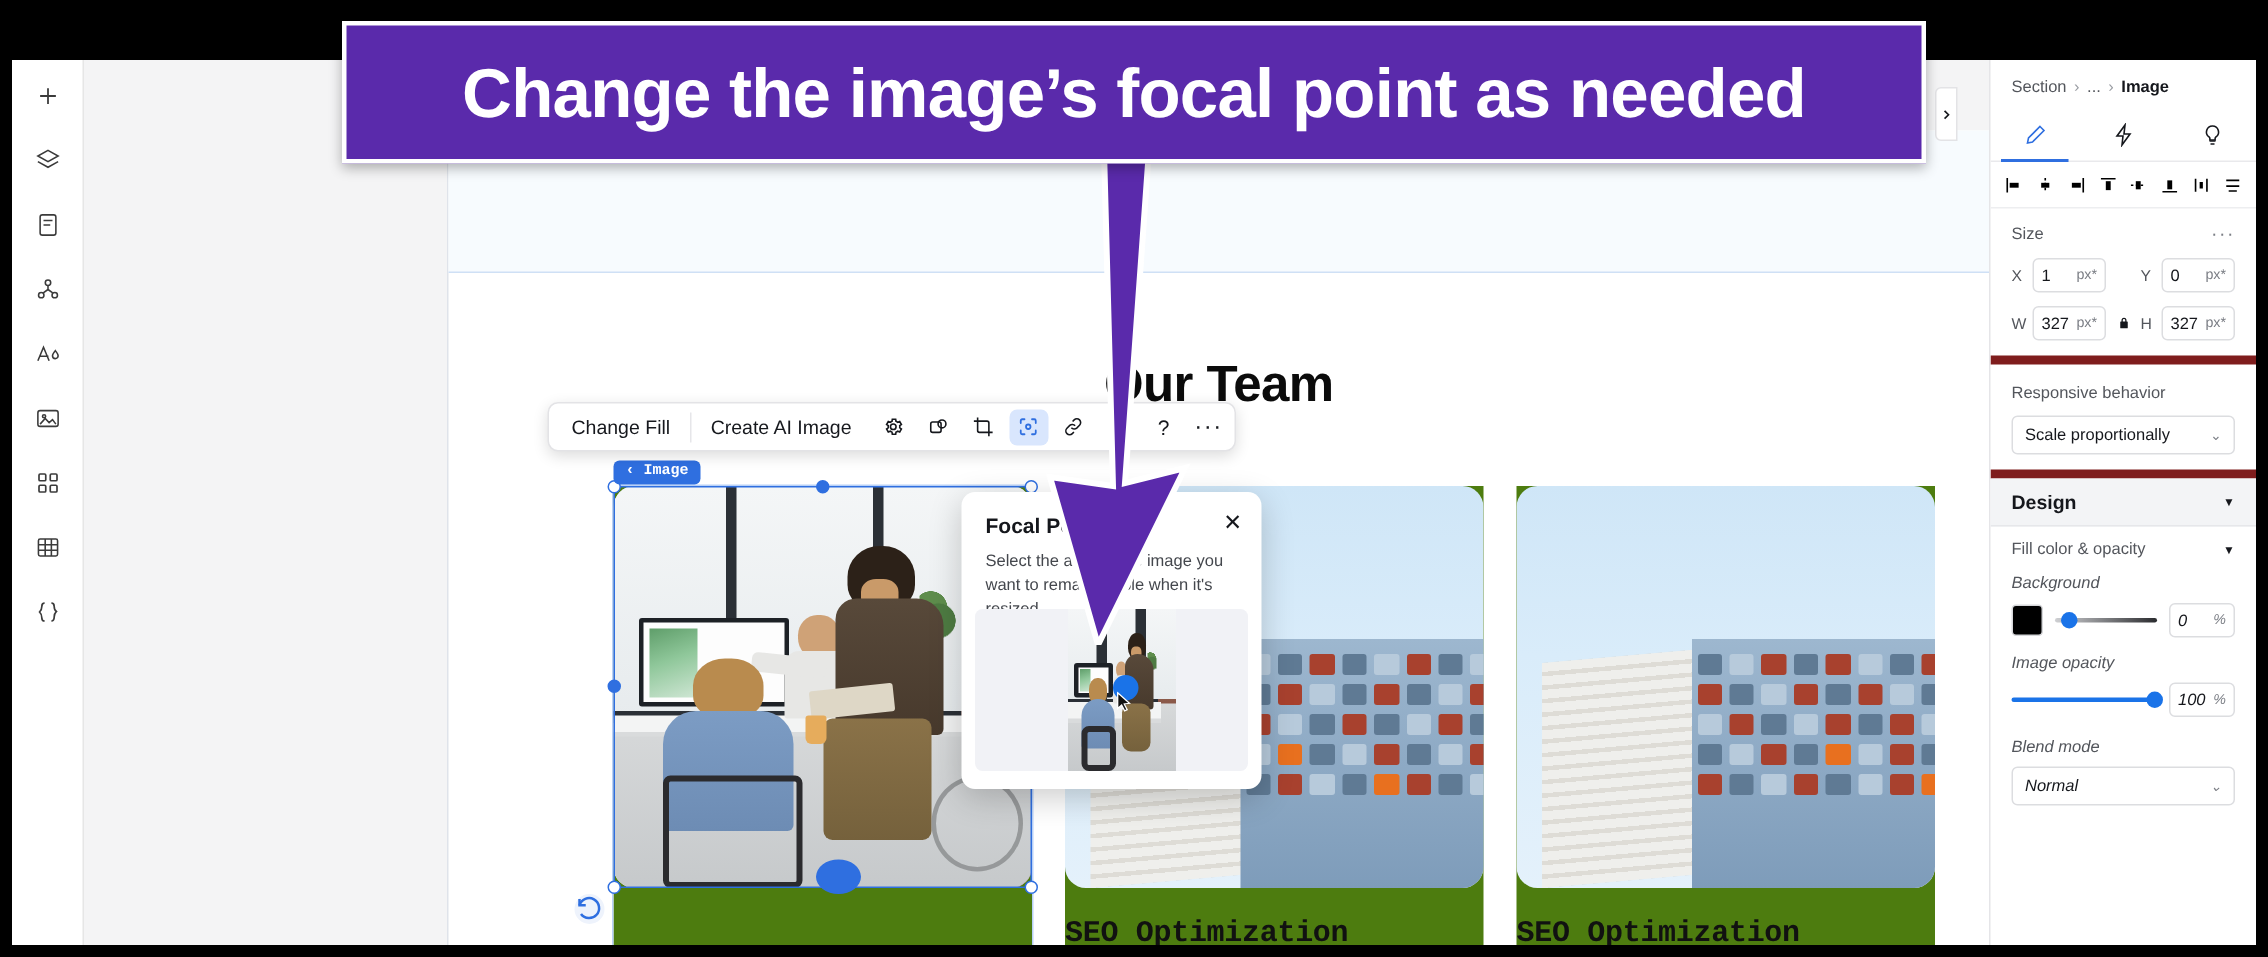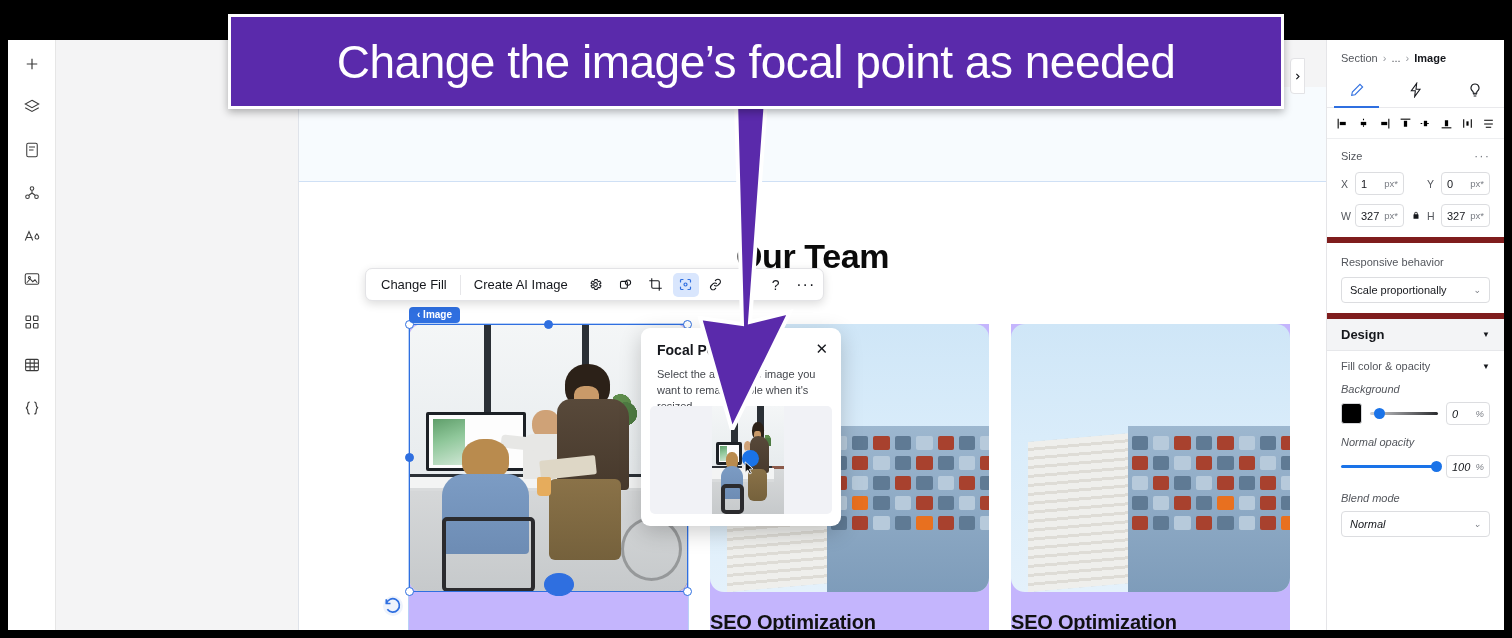--- a/index.html
+++ b/index.html
@@ -90,21 +90,22 @@
   
   .cards {
     position: absolute;
     left: 110px; top: 237px; right: 36px; bottom: 0;
     display: flex;
     gap: 22px;
   }
   .card {
     flex: 1;
     position: relative;
-    background: #c4b5fd;
+    background: #4d7c0f;
+    font-family: Liberation Mono, monospace;
   }
   .card.selected { outline: 1px solid #b9d1f7; }
   .card-img {
     width: 100%;
     height: 268px;
     border-radius: 14px;
     overflow: hidden;
     position: relative;
   }
   .card-title {
@@ -324,21 +325,21 @@
   .banner {
     position: absolute; left: 228px; top: 14px;
     width: 1056px; height: 95px;
     background: #5a2aab;
     border: 3px solid #ffffff;
     box-shadow: 0 3px 8px rgba(0,0,0,.3);
     display: flex; align-items: center; justify-content: center;
     z-index: 60;
   }
   .banner-text {
-    color: #fff; font-size: 46px; font-weight: 400;
+    color: #fff; font-size: 46px; font-weight: 700;
     letter-spacing: -.5px; white-space: nowrap;
   }
   .arrow { position: absolute; left: 690px; top: 100px; width: 130px; height: 330px; z-index: 55; }
 </style>
 </head>
 <body>
 
 <div id="root">
 
   <div class="editor">
@@ -726,21 +727,21 @@
               <span class="knob" style="left:6%"></span>
             </span>
           <span class="pct-box">
             <span class="num-v">0</span>
             <span class="num-u">%</span>
           </span>
         </div>
       </div>
 
       <div class="fld">
-        <div class="fld-lab">Normal opacity</div>
+        <div class="fld-lab">Image opacity</div>
         <div class="slider-row">
           <span class="track op">
               <span class="knob" style="right:-4px"></span>
             </span>
           <span class="pct-box">
             <span class="num-v">100</span>
             <span class="num-u">%</span>
           </span>
         </div>
       </div>

